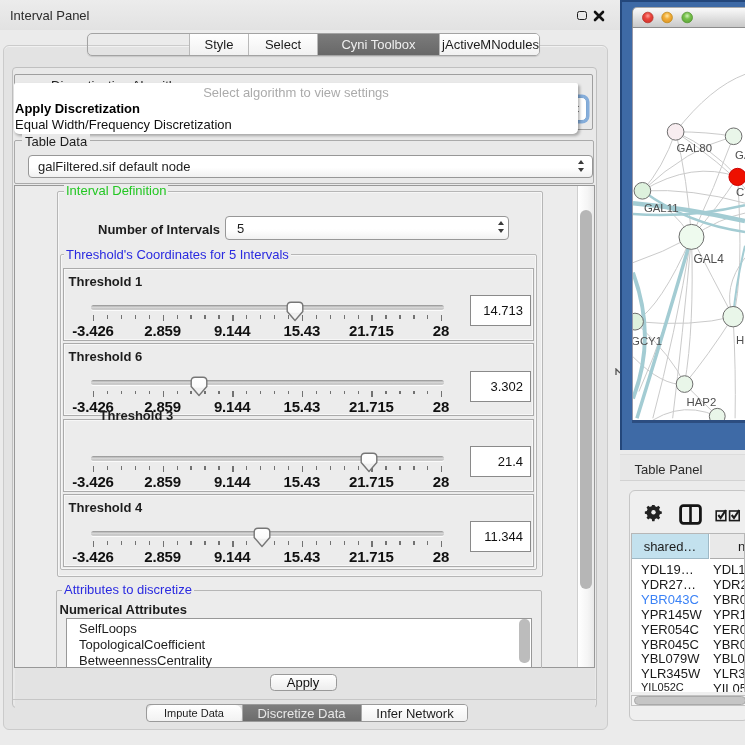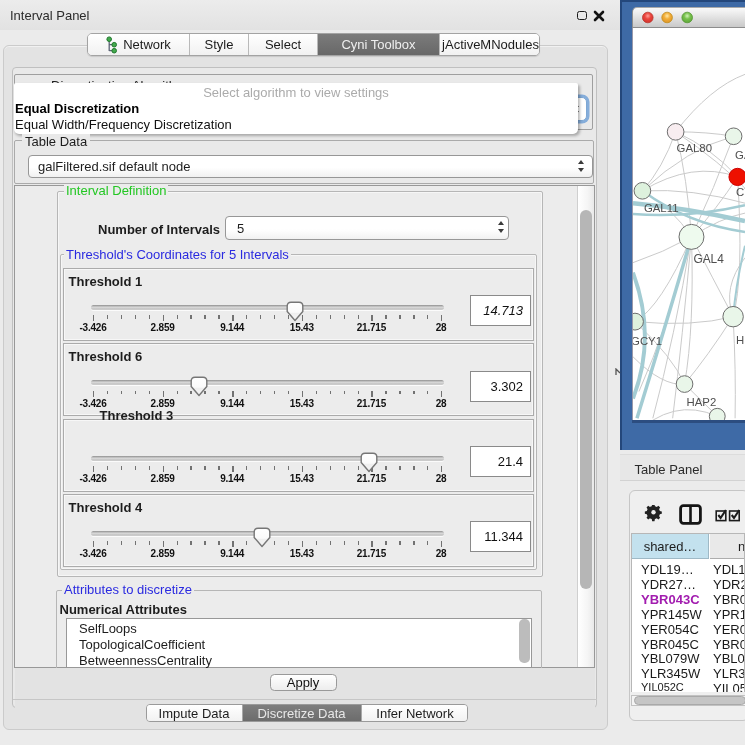--- a/index.html
+++ b/index.html
@@ -6,59 +6,53 @@
 body { font-family:"Liberation Sans", sans-serif; background:#ebebeb; position:relative; }
 .abs { position:absolute; }
 .b13 { font-size:13px; color:#1d1d1d; }
 .combo { background:linear-gradient(#ffffff 55%, #f1f1f1); border:1px solid #979797; border-radius:4px; }
 .stepper { position:absolute; width:10px; }
 .stepper .up { width:0;height:0;border-left:3.1px solid transparent;border-right:3.1px solid transparent;border-bottom:4.2px solid #3a3a3a; position:absolute; left:0; }
 .stepper .dn { width:0;height:0;border-left:3.1px solid transparent;border-right:3.1px solid transparent;border-top:4.2px solid #3a3a3a; position:absolute; left:0; }
 .grouplabel { position:absolute; background:#ececec; padding:0 2px; font-size:13px; line-height:13px; }
 .track { position:absolute; height:5px; border-radius:3px; background:linear-gradient(#8f8f8f, #d9d9d9 45%, #c2c2c2 80%, #d4d4d4); box-shadow:0 1px 0 rgba(255,255,255,0.8); }
 .tick { position:absolute; width:1.4px; background:#727272; }
-.tlabel { position:absolute; font-size:10px; color:#111; transform:translateX(-50%); font-weight:700; letter-spacing:-0.2px; }
+.tlabel { position:absolute; font-size:15px; color:#111; transform:translateX(-50%); font-weight:700; letter-spacing:-0.2px; }
 .vbox { position:absolute; width:61px; height:31px; background:#fff; border:1px solid #8a8a8a; font-size:13px; color:#111; text-align:right; padding:7px 7px 0 0; }
 </style></head>
 <body>
 
 <div class="abs" style="left:0;top:0;width:620px;height:30px;background:linear-gradient(#ececec,#e2e2e2);"></div>
 <div class="abs b13" style="left:10px;top:8px;color:#2b2b2b;">Interval Panel</div>
 <div class="abs" style="left:577px;top:11px;width:10px;height:9px;border:1.6px solid #1a1a1a;border-radius:2.5px;"></div>
 <svg class="abs" style="left:593px;top:10px;" width="12" height="12" viewBox="0 0 12 12">
     <path d="M2 2 L10 10 M10 2 L2 10" stroke="#111" stroke-width="2.6" stroke-linecap="round"></path>
   </svg>
 
 <div class="abs" style="left:3px;top:45px;width:605px;height:685px;background:#e3e3e3;border:1px solid #cbcbcb;border-radius:6px;box-shadow:inset 0 1px 0 rgba(255,255,255,0.5);"></div>
 <div class="abs" style="left:12px;top:67px;width:585px;height:641px;background:#e9e9e9;border:1px solid #c0c0c0;border-radius:4px;"></div>
 
 <div class="abs" style="left:87px;top:33px;width:453px;height:23px;border:1px solid #a3a3a3;border-radius:5px;overflow:hidden;box-shadow:0 1px 1px rgba(0,0,0,0.12);">
-<div style="position:absolute;left:0px;top:0;width:101px;height:23px;background:linear-gradient(#ffffff,#f0f0f0);color:#1c1c1c;font-size:13px;text-align:center;line-height:22px;"><svg width="12" height="18" viewBox="0 0 12 18" style="margin-right:5px;vertical-align:-4.5px;">
-        <path d="M3.2 3.5 V15 M3.2 8.7 H7.8 M3.2 14.7 H7.8" stroke="#5c6476" stroke-width="1.3" fill="none"></path>
-        <circle cx="3.2" cy="3.2" r="2.3" fill="#43aa4d" stroke="#21772d" stroke-width="1"></circle>
-        <circle cx="8.2" cy="8.7" r="2.3" fill="#43aa4d" stroke="#21772d" stroke-width="1"></circle>
-        <circle cx="8.2" cy="14.7" r="2.3" fill="#43aa4d" stroke="#21772d" stroke-width="1"></circle>
-      </svg>Network</div>
 <div style="position:absolute;left:101px;top:0;width:59px;height:23px;background:linear-gradient(#ffffff,#f0f0f0);border-left:1px solid #b9b9b9;color:#1c1c1c;font-size:13px;text-align:center;line-height:22px;">Style</div>
 <div style="position:absolute;left:160px;top:0;width:69px;height:23px;background:linear-gradient(#ffffff,#f0f0f0);border-left:1px solid #b9b9b9;color:#1c1c1c;font-size:13px;text-align:center;line-height:22px;">Select</div>
 <div style="position:absolute;left:229px;top:0;width:122px;height:23px;background:linear-gradient(#7b7b7b,#666666);border-left:1px solid #b9b9b9;color:#efefef;font-size:13px;text-align:center;line-height:22px;">Cyni Toolbox</div>
 <div style="position:absolute;left:351px;top:0;width:102px;height:23px;background:linear-gradient(#ffffff,#f0f0f0);border-left:1px solid #b9b9b9;color:#1c1c1c;font-size:13px;text-align:center;line-height:22px;">jActiveMNodules</div>
 </div>
 
 <div class="abs" style="left:14px;top:74px;width:578.5px;height:56px;border:1px solid #9f9f9f;border-radius:2px;"></div>
 <div class="abs" style="left:48px;top:76px;height:8px;overflow:hidden;background:#e9e9e9;padding:0 3px;"><span class="b13">Discretization Algorithm</span></div>
 <div class="abs" style="left:545px;top:97px;width:42px;height:24px;background:#fff;border:1px solid #7da7d4;border-radius:5px;box-shadow:0 0 0 2.5px rgba(107,157,214,0.8);"></div>
 <div class="abs stepper" style="left:572.5px;top:0px;">
     <div class="up" style="top:103px;"></div>
     <div class="dn" style="top:110.5px;"></div>
   </div>
 
 <div class="abs" style="left:14px;top:83px;width:564px;height:51px;background:#ffffff;border-radius:2px 2px 5px 5px;box-shadow:1.5px 2px 3px rgba(0,0,0,0.28);"></div>
 <div class="abs" style="left:14px;top:85px;width:564px;text-align:center;font-size:13px;color:#ababab;">Select algorithm to view settings</div>
-<div class="abs" style="left:15px;top:101px;font-size:13px;font-weight:700;color:#000;">Equal Discretization</div>
+<div class="abs" style="left:15px;top:101px;font-size:13px;font-weight:700;color:#000;">Apply Discretization</div>
 <div class="abs" style="left:15px;top:116.5px;font-size:13px;color:#111;">Equal Width/Frequency Discretization</div>
 
 <div class="abs" style="left:14px;top:139.5px;width:580px;height:44px;border:1px solid #aaa;border-radius:2px;"></div>
 <div class="abs b13" style="left:22px;top:134px;background:#e9e9e9;padding:0 3px;">Table Data</div>
 <div class="abs combo" style="left:28px;top:154.5px;width:565px;height:23px;"></div>
 <div class="abs b13" style="left:38px;top:159px;">galFiltered.sif default node</div>
 <div class="abs stepper" style="left:578px;top:0px;">
     <div class="up" style="top:160px;"></div>
     <div class="dn" style="top:167.5px;"></div>
   </div>
@@ -120,21 +114,21 @@
 <div class="tick" style="left:385.3px;top:315.0px;height:3.5px;"></div>
 <div class="tick" style="left:399.2px;top:315.0px;height:3.5px;"></div>
 <div class="tick" style="left:413.2px;top:315.0px;height:3.5px;"></div>
 <div class="tick" style="left:427.1px;top:315.0px;height:3.5px;"></div>
 <div class="tlabel" style="left:371.4px;top:322.0px;">21.715</div>
 <div class="tick" style="left:441.0px;top:315.0px;height:6px;"></div>
 <div class="tlabel" style="left:441.0px;top:322.0px;">28</div>
 <svg class="abs" style="left:286.0px;top:300.5px;" width="18" height="21" viewBox="0 0 18 21">
     <path d="M1.2 5 Q1.2 1.2 5 1.2 L13 1.2 Q16.8 1.2 16.8 5 L16.8 10.5 L9 19.5 L1.2 10.5 Z" fill="url(#gthumb)" stroke="#767676" stroke-width="1.4" stroke-linejoin="round"></path>
   </svg>
-<div class="vbox" style="left:470px;top:295.0px;font-style:italic;">14.713</div>
+<div class="vbox" style="left:470px;top:295.0px;">14.713</div>
 <div class="abs" style="left:62.5px;top:343.0px;width:471px;height:73px;border:1px solid #ababab;box-shadow:inset 0 0 0 1px rgba(255,255,255,0.6);"></div>
 <div class="abs b13" style="left:68.5px;top:349.0px;font-weight:700;">Threshold 6</div>
 <div class="track" style="left:91px;top:380.0px;width:352.5px;"></div>
 <div class="tick" style="left:93.0px;top:390.5px;height:6px;"></div>
 <div class="tick" style="left:106.9px;top:390.5px;height:3.5px;"></div>
 <div class="tick" style="left:120.8px;top:390.5px;height:3.5px;"></div>
 <div class="tick" style="left:134.8px;top:390.5px;height:3.5px;"></div>
 <div class="tick" style="left:148.7px;top:390.5px;height:3.5px;"></div>
 <div class="tlabel" style="left:93.0px;top:397.5px;">-3.426</div>
 <div class="tick" style="left:162.6px;top:390.5px;height:6px;"></div>
@@ -251,21 +245,21 @@
 <div class="abs b13" style="left:59.5px;top:601.5px;font-weight:700;">Numerical Attributes</div>
 <div class="abs" style="left:66px;top:617.5px;width:466px;height:50px;background:#ffffff;border:1px solid #989898;"></div>
 <div class="abs b13" style="left:79px;top:620.5px;line-height:16px;">SelfLoops<br>TopologicalCoefficient<br>BetweennessCentrality</div>
 <div class="abs" style="left:519px;top:618.5px;width:11px;height:44.5px;background:#bcbcbc;border-radius:5px;"></div>
 <div class="abs" style="left:15px;top:667.5px;width:580px;height:40px;background:#e3e3e3;"></div>
 
 <div class="abs" style="left:269.5px;top:673.5px;width:67px;height:17.5px;background:linear-gradient(#ffffff,#ededed);border:1px solid #999;border-radius:4.5px;font-size:13px;color:#111;text-align:center;line-height:16px;">Apply</div>
 <div class="abs" style="left:13px;top:698.5px;width:584px;height:1px;background:#c6c6c6;"></div>
 
 <div class="abs" style="left:145.5px;top:703.5px;width:322px;height:18px;border:1px solid #9a9a9a;border-radius:4px;overflow:hidden;">
-<div style="position:absolute;left:0.0px;top:0;width:95.0px;height:18px;background:linear-gradient(#ffffff,#f0f0f0);color:#1c1c1c;font-size:13px;text-align:center;line-height:17px;">Impute Data</div>
+<div style="position:absolute;left:0.0px;top:0;width:95.0px;height:18px;background:linear-gradient(#ffffff,#f0f0f0);color:#1c1c1c;font-size:11px;text-align:center;line-height:17px;border-radius:7px;">Impute Data</div>
 <div style="position:absolute;left:95.0px;top:0;width:119.0px;height:18px;background:linear-gradient(#7e7e7e,#6a6a6a);border-left:1px solid #a8a8a8;color:#e8e8e8;font-size:13px;text-align:center;line-height:17px;">Discretize Data</div>
 <div style="position:absolute;left:214.0px;top:0;width:108.0px;height:18px;background:linear-gradient(#ffffff,#f0f0f0);border-left:1px solid #a8a8a8;color:#1c1c1c;font-size:13px;text-align:center;line-height:17px;">Infer Network</div>
 </div>
 
 <div class="abs" style="left:620px;top:0;width:125px;height:449.5px;background:#3e6aa6;border-left:2px solid #24477b;border-top:2px solid #24477b;"></div>
 <div class="abs" style="left:631.5px;top:419.5px;width:113.5px;height:3.5px;background:#2c4d80;"></div>
 <div class="abs" style="left:631.5px;top:6.5px;width:113.5px;height:21px;background:linear-gradient(#fafafa,#c9c9c9);border-left:1px solid #8f8f8f;border-top:1px solid #aaa;border-bottom:1px solid #8c8c8c;border-top-left-radius:5px;"></div>
 <svg class="abs" style="left:631.5px;top:6.5px;" width="70" height="21" viewBox="0 0 70 21">
   <defs>
     <radialGradient id="tlr" cx="0.5" cy="0.35" r="0.65">
@@ -379,21 +373,21 @@
 </g>
   </svg>
 
 <div class="abs" style="left:631px;top:533px;width:114px;height:159px;background:#fff;border:1px solid #b7b7b7;border-bottom:none;overflow:hidden;">
 <div style="position:absolute;left:0;top:0;width:77px;height:25px;background:#c3e1ee;border-right:1px solid #9fb9c6;border-bottom:1px solid #9fb9c6;font-size:13px;color:#1c1c1c;text-align:center;line-height:25px;">shared…</div>
 <div style="position:absolute;left:78px;top:0;width:80px;height:25px;background:#e9e9e9;border-bottom:1px solid #adadad;font-size:13px;color:#1c1c1c;padding-left:28px;line-height:25px;">name</div>
 <div style="position:absolute;left:9px;top:28.0px;font-size:13px;color:#1a1a1a;">YDL19…</div>
 <div style="position:absolute;left:81px;top:28.0px;font-size:13px;color:#1a1a1a;">YDL19</div>
 <div style="position:absolute;left:9px;top:42.9px;font-size:13px;color:#1a1a1a;">YDR27…</div>
 <div style="position:absolute;left:81px;top:42.9px;font-size:13px;color:#1a1a1a;">YDR27</div>
-<div style="position:absolute;left:9px;top:57.8px;font-size:13px;color:#a21caf;font-weight:bold;">YBR043C</div>
+<div style="position:absolute;left:9px;top:57.8px;font-size:13px;color:#3b82f6;">YBR043C</div>
 <div style="position:absolute;left:81px;top:57.8px;font-size:13px;color:#1a1a1a;">YBR04</div>
 <div style="position:absolute;left:9px;top:72.7px;font-size:13px;color:#1a1a1a;">YPR145W</div>
 <div style="position:absolute;left:81px;top:72.7px;font-size:13px;color:#1a1a1a;">YPR14</div>
 <div style="position:absolute;left:9px;top:87.6px;font-size:13px;color:#1a1a1a;">YER054C</div>
 <div style="position:absolute;left:81px;top:87.6px;font-size:13px;color:#1a1a1a;">YER05</div>
 <div style="position:absolute;left:9px;top:102.5px;font-size:13px;color:#1a1a1a;">YBR045C</div>
 <div style="position:absolute;left:81px;top:102.5px;font-size:13px;color:#1a1a1a;">YBR04</div>
 <div style="position:absolute;left:9px;top:117.4px;font-size:13px;color:#1a1a1a;">YBL079W</div>
 <div style="position:absolute;left:81px;top:117.4px;font-size:13px;color:#1a1a1a;">YBL07</div>
 <div style="position:absolute;left:9px;top:132.3px;font-size:13px;color:#1a1a1a;">YLR345W</div>

